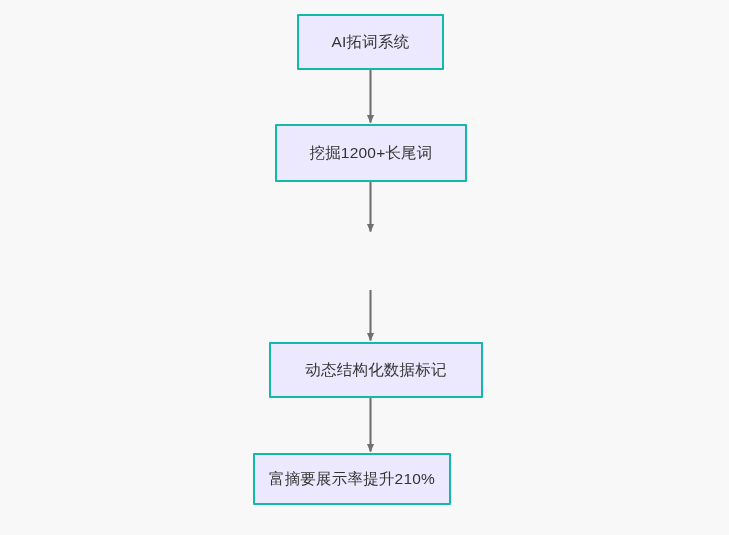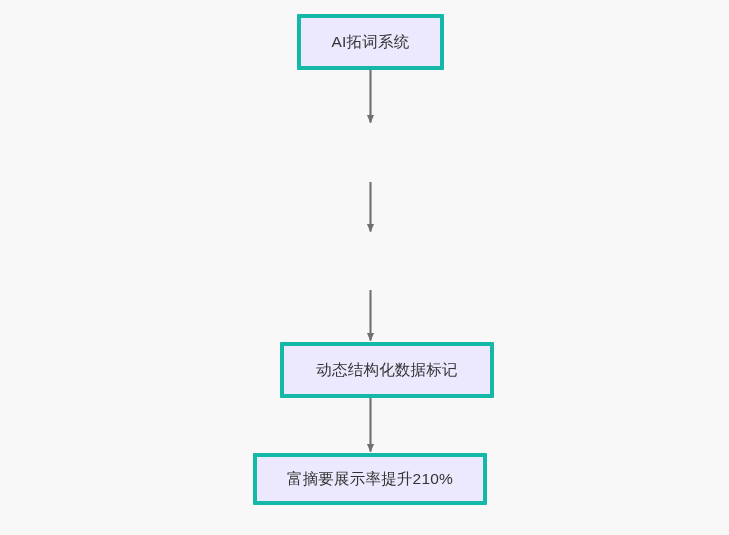--- a/index.html
+++ b/index.html
@@ -16,21 +16,21 @@
   #flowchart-canvas {
     position: relative;
     width: 729px;
     height: 535px;
     background: #f8f8f8;
   }
   .node-box {
     position: absolute;
     box-sizing: border-box;
     background: #ece8fd;
-    border: 4px solid #14b8a6;
+    border: 2px solid #14b8a6;
     border-radius: 1px;
     display: flex;
     align-items: center;
     justify-content: center;
   }
   .node-label {
     color: #333333;
     font-size: 15.5px;
     line-height: 1;
     letter-spacing: 0.2px;
@@ -60,23 +60,26 @@
     <line x1="370.5" y1="70" x2="370.5" y2="122.5" stroke="#707070" stroke-width="2.1" marker-end="url(#arrowhead)"></line>
     <line x1="370.5" y1="182" x2="370.5" y2="231.5" stroke="#707070" stroke-width="2.1" marker-end="url(#arrowhead)"></line>
     <line x1="370.5" y1="290" x2="370.5" y2="340.5" stroke="#707070" stroke-width="2.1" marker-end="url(#arrowhead)"></line>
     <line x1="370.5" y1="398" x2="370.5" y2="451.5" stroke="#707070" stroke-width="2.1" marker-end="url(#arrowhead)"></line>
   </svg>
 
   <div class="node-box" style="left:297px; top:14px; width:147px; height:56px;">
     <span class="node-label">AI拓词系统</span>
   </div>
 
+  <div class="node-box" style="left:275px; top:124px; width:192px; height:58px;">
+    <span class="node-label">挖掘1200+长尾词</span>
+  </div>
 
 
-  <div class="node-box" style="left:280px; top:342px; width:214px; height:56px;">
+  <div class="node-box" style="left:269px; top:342px; width:214px; height:56px;">
     <span class="node-label">动态结构化数据标记</span>
   </div>
 
-  <div class="node-box" style="left:253px; top:453px; width:234px; height:52px;">
+  <div class="node-box" style="left:253px; top:453px; width:198px; height:52px;">
     <span class="node-label">富摘要展示率提升210%</span>
   </div>
 
 </div>
 
 </body></html>

